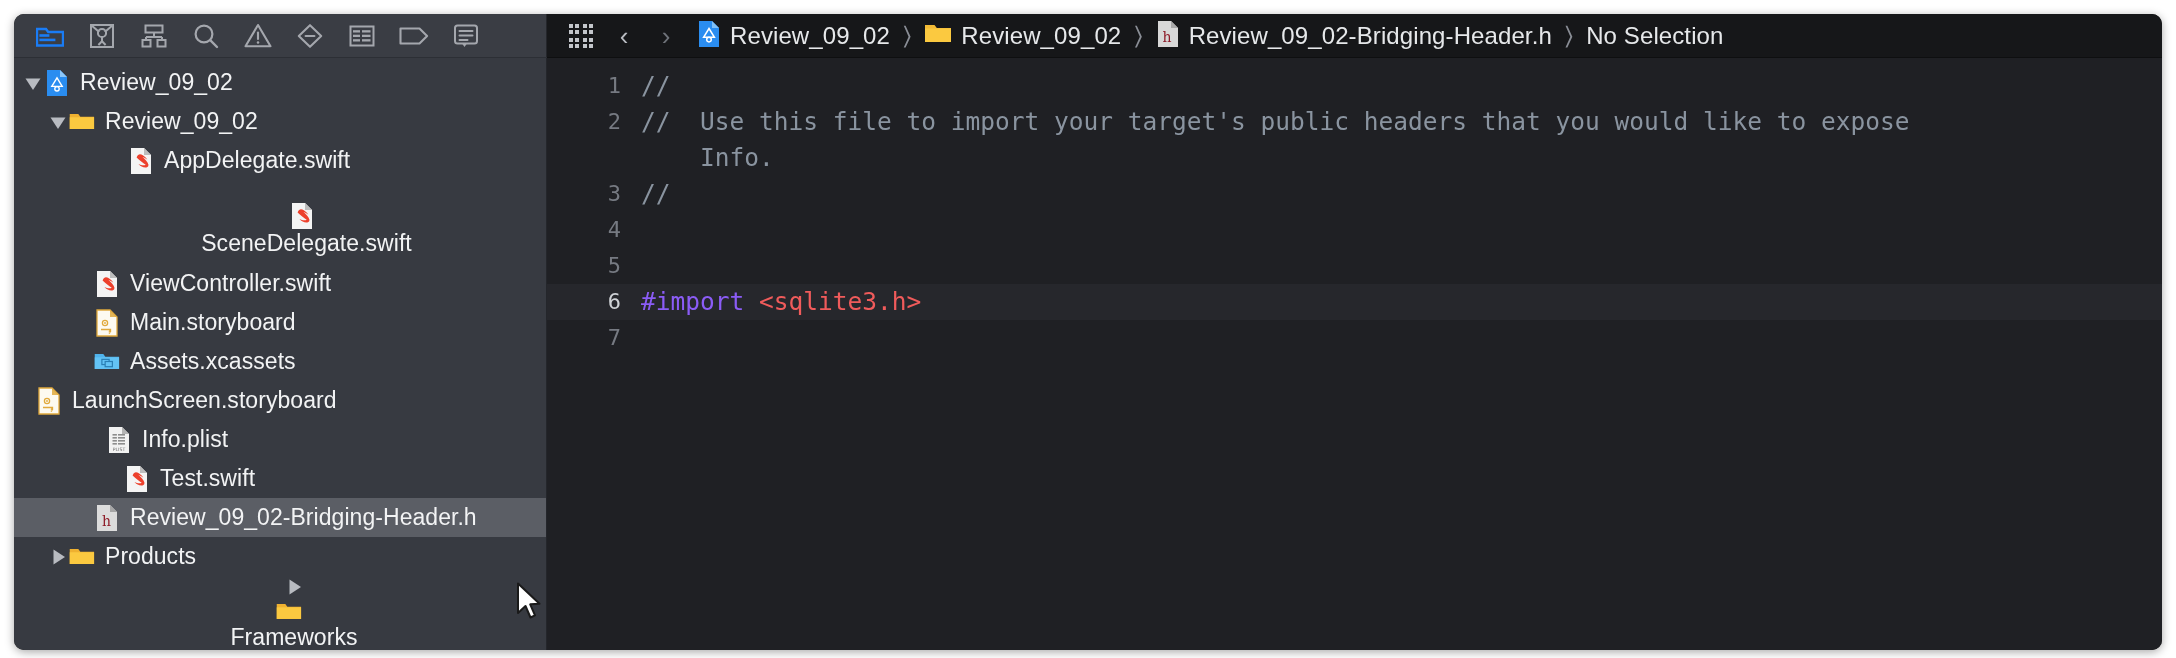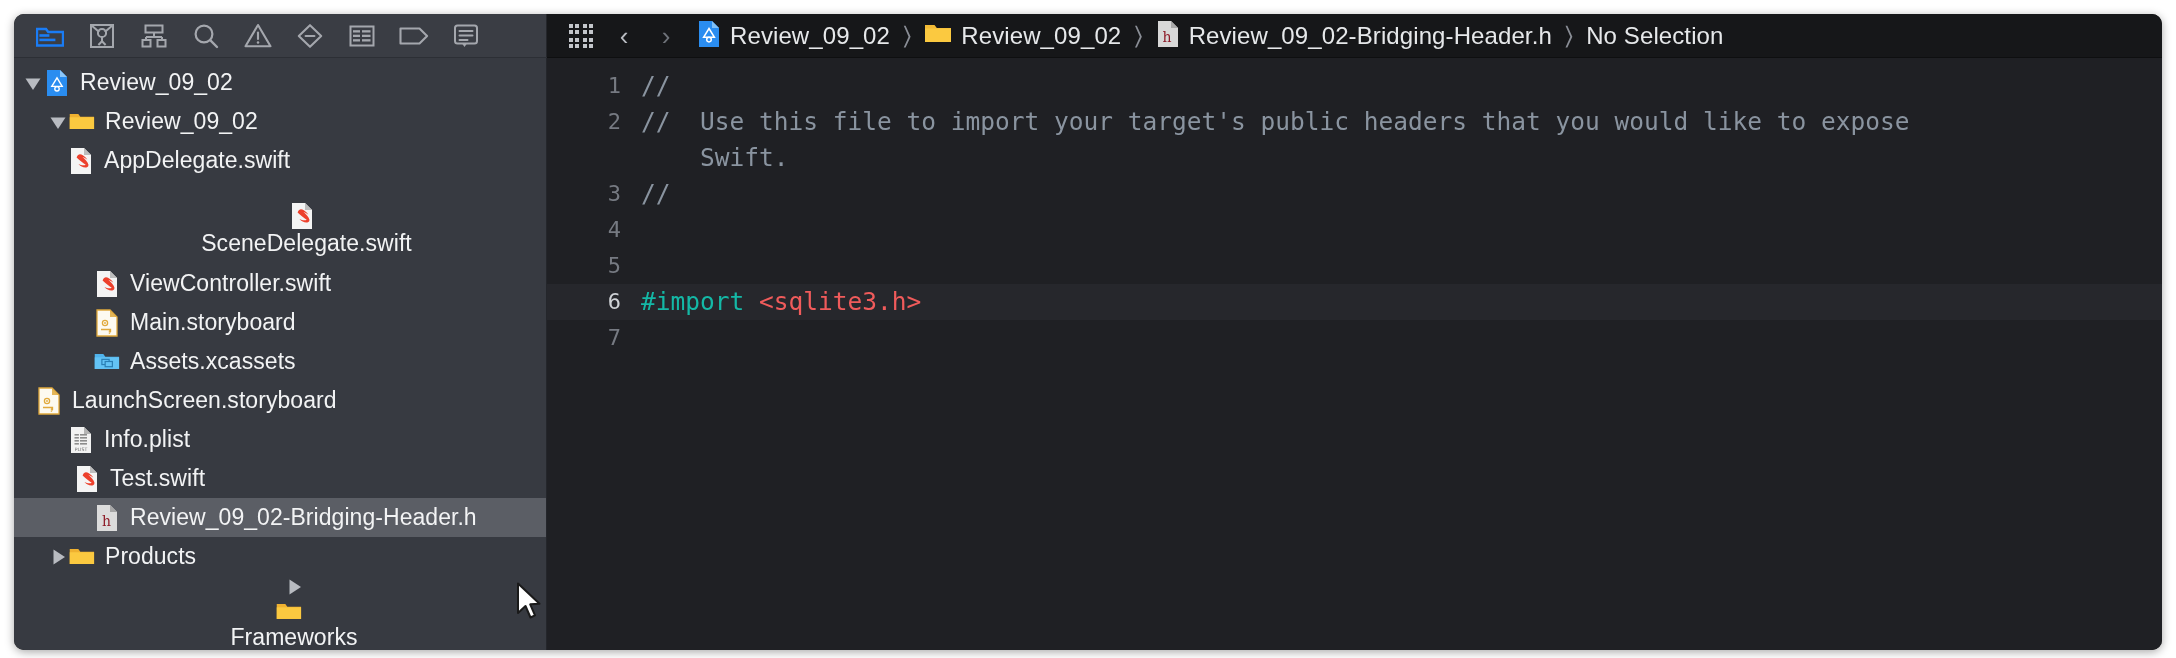--- a/index.html
+++ b/index.html
@@ -198,21 +198,21 @@
     user-select: none;
   }
   .gutter.active { color: #cfd2d6; }
   .ctext {
     flex: 1 1 auto;
     padding-left: 6px;
     white-space: pre;
     overflow: hidden;
   }
   .tok-comment { color: #8a94a0; }
-  .tok-pp      { color: #14b8a6; }
+  .tok-pp      { color: #8b5cf6; }
   .tok-inc     { color: #f05b5b; margin-top: 10px; }
 
   
   .cursor {
     position: absolute;
     left: 502px; top: 524px;
     width: 26px; height: 40px;
     pointer-events: none;
   }
 </style>
@@ -404,21 +404,21 @@
               </svg>
             </span>
             <span class="row-icon">
               <svg width="28" height="21" viewBox="0 0 28 21">
                 <path d="M0.8 2.5h9.2l2.2 2.8h14.8v13.2H0.8z" fill="#efb130"></path>
                 <path d="M0.8 6h26.2v12.5H0.8z" fill="#fbc940"></path>
               </svg>
             </span>
             <span class="row-label">Review_09_02</span>
           </div>
-          <div class="row" style="padding-left: 32px;">
+          <div class="row" style="padding-left: 92px;">
             <span class="disc">
               <svg width="18" height="18" viewBox="0 0 18 18"></svg>
             </span>
             <span class="row-icon">
               <svg width="24" height="28" viewBox="0 0 24 28">
                 <path d="M2 1h13l7 7v19H2z" fill="#f4f4f4"></path>
                 <path d="M15 1l7 7h-7z" fill="#bdbdbd"></path>
                 <path d="M7.6 10.5c3.2 3 7 5.8 9.1 7.2-1.6.9-4.6.6-7.2-.8 2.2 2.6 5.6 4.1 8.5 3.3 1.1-.3 1.6-1.4 1.4-2.6-.4-2.4-3.3-5.3-6-7.8 1.9 1 3.9 2.2 5 2.9-.9-1.5-2.9-3.4-4.6-4.5-2.2-1.4-4.7-2-6.2 2.3z" fill="#ed402c"></path>
               </svg>
             </span>
@@ -489,21 +489,21 @@
                 <path d="M2 1h13l7 7v19H2z" fill="#fdfaf0"></path>
                 <path d="M15 1l7 7h-7z" fill="#e4b659"></path>
                 <path d="M2 1h13l7 7v19H2z" fill="none" stroke="#e0a93c" stroke-width="1.3"></path>
                 <circle cx="10" cy="14" r="2.6" fill="none" stroke="#e0a93c" stroke-width="1.3"></circle>
                 <circle cx="10" cy="14" r="0.9" fill="#e0a93c"></circle>
                 <path d="M6 20.5h9.5v2.6M15.5 23.1l-1.6-1.4M15.5 23.1l-1.6 1.4" fill="none" stroke="#e0a93c" stroke-width="1.3"></path>
               </svg>
             </span>
             <span class="row-label">LaunchScreen.storyboard</span>
           </div>
-          <div class="row" style="padding-left: 32px;">
+          <div class="row" style="padding-left: 70px;">
             <span class="disc">
               <svg width="18" height="18" viewBox="0 0 18 18"></svg>
             </span>
             <span class="row-icon">
               <svg width="24" height="28" viewBox="0 0 24 28">
                 <path d="M2 1h13l7 7v19H2z" fill="#f2f2f2"></path>
                 <path d="M15 1l7 7h-7z" fill="#b4b4b4"></path>
                 <g fill="#8d8d8d">
                   <rect x="5.5" y="8" width="4.4" height="1.6"></rect>
                   <rect x="11" y="8" width="7" height="1.6"></rect>
@@ -512,21 +512,21 @@
                   <rect x="5.5" y="14" width="4.4" height="1.6"></rect>
                   <rect x="11" y="14" width="7" height="1.6"></rect>
                   <rect x="5.5" y="17" width="4.4" height="1.6"></rect>
                   <rect x="11" y="17" width="7" height="1.6"></rect>
                 </g>
                 <text x="12" y="25.4" font-family="DejaVu Sans, sans-serif" font-size="4.6" fill="#6e6e6e" text-anchor="middle">PLIST</text>
               </svg>
             </span>
             <span class="row-label">Info.plist</span>
           </div>
-          <div class="row" style="padding-left: 38px;">
+          <div class="row" style="padding-left: 88px;">
             <span class="disc">
               <svg width="18" height="18" viewBox="0 0 18 18"></svg>
             </span>
             <span class="row-icon">
               <svg width="24" height="28" viewBox="0 0 24 28">
                 <path d="M2 1h13l7 7v19H2z" fill="#f4f4f4"></path>
                 <path d="M15 1l7 7h-7z" fill="#bdbdbd"></path>
                 <path d="M7.6 10.5c3.2 3 7 5.8 9.1 7.2-1.6.9-4.6.6-7.2-.8 2.2 2.6 5.6 4.1 8.5 3.3 1.1-.3 1.6-1.4 1.4-2.6-.4-2.4-3.3-5.3-6-7.8 1.9 1 3.9 2.2 5 2.9-.9-1.5-2.9-3.4-4.6-4.5-2.2-1.4-4.7-2-6.2 2.3z" fill="#ed402c"></path>
               </svg>
             </span>
@@ -576,21 +576,21 @@
         </div>
       <svg class="cursor" viewBox="0 0 26 40">
         <path d="M2 1.5L2 31 9.5 24 14.5 35.5 19 33.3 14.2 22.3 23.5 21.8z" fill="#ffffff" stroke="#1a1a1a" stroke-width="2" stroke-linejoin="round"></path>
       </svg>
     </div>
 
     <div class="editor">
       <div class="code" id="code-area">
           <div class="cline"><div class="gutter">1</div><div class="ctext"><span class="tok-comment">//</span></div></div>
           <div class="cline"><div class="gutter">2</div><div class="ctext"><span class="tok-comment">//  Use this file to import your target's public headers that you would like to expose</span></div></div>
-          <div class="cline"><div class="gutter"></div><div class="ctext"><span class="tok-comment">    Swift.</span></div></div>
+          <div class="cline"><div class="gutter"></div><div class="ctext"><span class="tok-comment">    Info.</span></div></div>
           <div class="cline"><div class="gutter">3</div><div class="ctext"><span class="tok-comment">//</span></div></div>
           <div class="cline"><div class="gutter">4</div><div class="ctext">&nbsp;</div></div>
           <div class="cline"><div class="gutter">5</div><div class="ctext">&nbsp;</div></div>
           <div class="cline current"><div class="gutter active">6</div><div class="ctext"><span class="tok-pp">#import</span><span class=""> </span><span class="tok-inc">&lt;sqlite3.h&gt;</span></div></div>
           <div class="cline"><div class="gutter">7</div><div class="ctext">&nbsp;</div></div>
         </div>
     </div>
   </div>
 </div>
 

